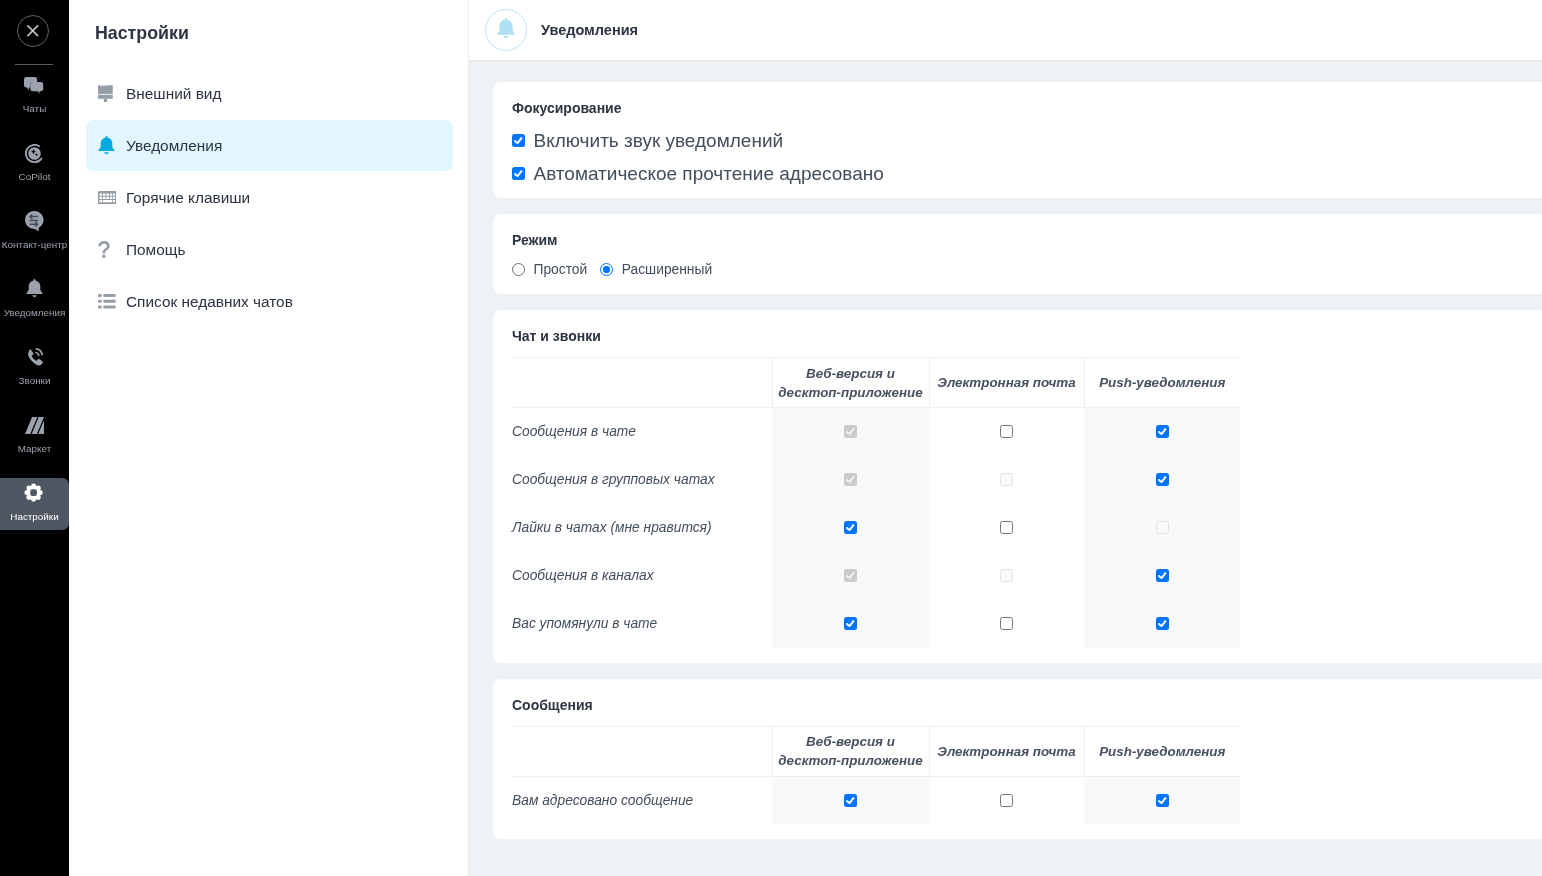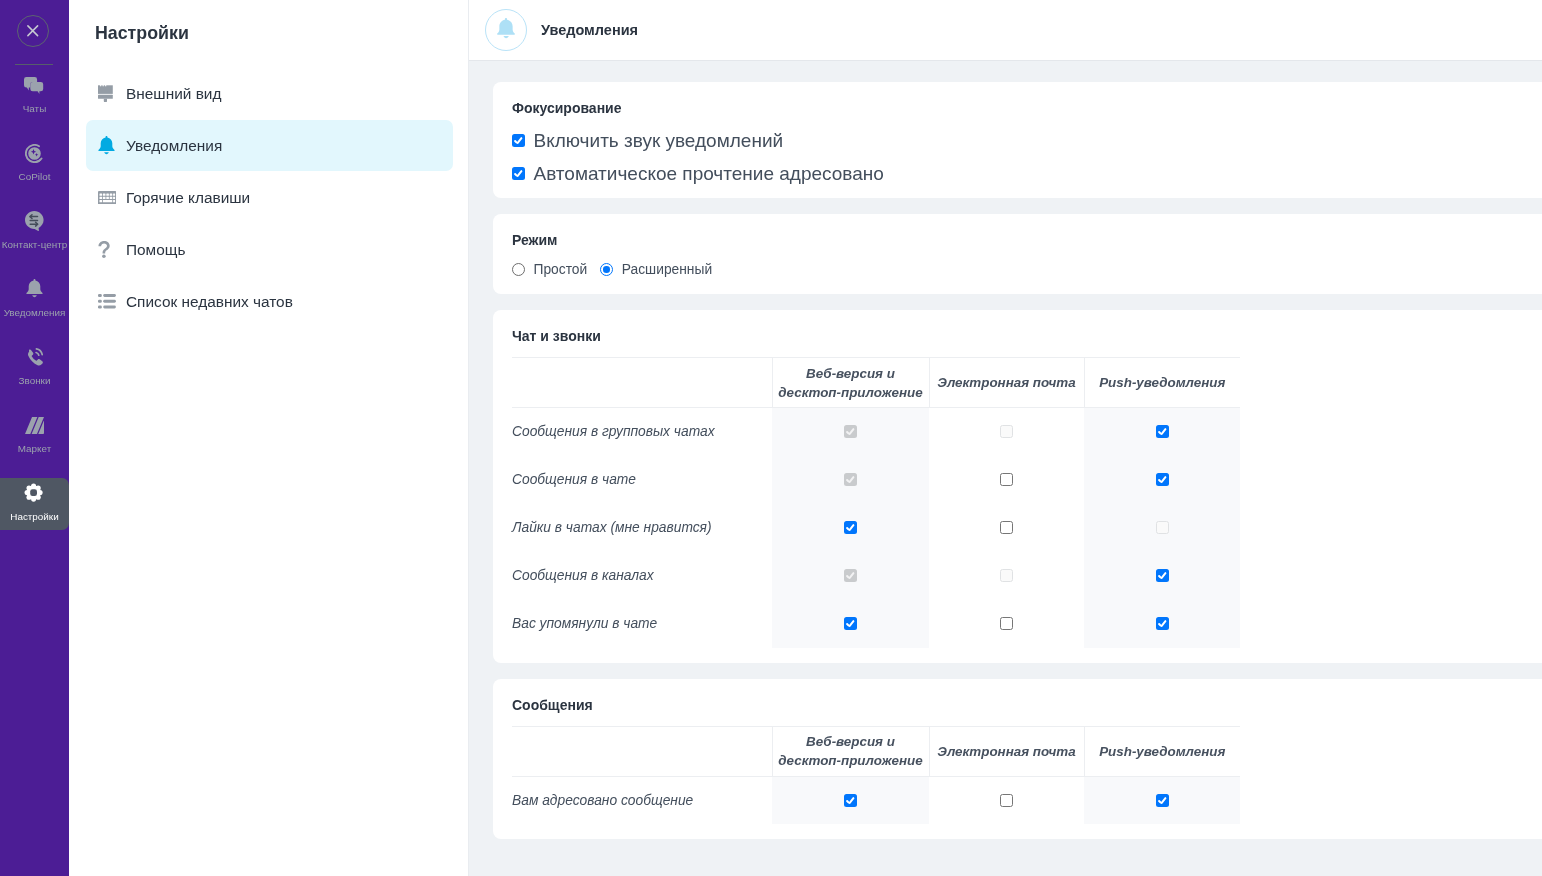--- a/index.html
+++ b/index.html
@@ -7,21 +7,21 @@
   html,body{margin:0;padding:0;}
   body{
     width:1542px;height:876px;overflow:hidden;
     font-family:"Liberation Sans",sans-serif;
     background:#fff;color:#2E3A47;
     -webkit-font-smoothing:antialiased;
   }
   .app{display:flex;width:1542px;height:876px;}
 
   
-  .rail{width:69px;flex:0 0 69px;background:#4c1d95;position:relative;overflow:hidden;}
+  .rail{width:69px;flex:0 0 69px;background:#000000;position:relative;overflow:hidden;}
   .rail-close{width:32px;height:32px;border-radius:50%;border:1px solid #5C6470;
     position:absolute;left:17px;top:15px;display:flex;align-items:center;
     justify-content:center;cursor:pointer;}
   .rail-divider{width:38px;height:1px;background:#565E6A;position:absolute;left:15px;top:64px;}
   .rail-items{position:absolute;left:0;top:70px;width:69px;}
   .rail-item{height:52px;margin-bottom:16px;position:relative;cursor:pointer;
     border-radius:0 7px 7px 0;}
   .rail-item.active{background:#4F5763;}
   .rail-icon{position:absolute;left:-1px;right:0;top:5px;height:20px;display:flex;
     align-items:center;justify-content:center;}
@@ -328,29 +328,29 @@
             <thead>
               <tr>
                 <th class="hcol0"></th>
                 <th class="hcol1">Веб-версия и десктоп-приложение</th>
                 <th class="hcol2">Электронная почта</th>
                 <th class="hcol3">Push-уведомления</th>
               </tr>
             </thead>
             <tbody>
               <tr>
+                <td class="lbl">Сообщения в чате</td>
+                <td class="ck shade"><span class="cbx on dis"></span></td>
+                <td class="ck"><span class="cbx off"></span></td>
+                <td class="ck shade"><span class="cbx on"></span></td>
+              </tr>
+              <tr>
                 <td class="lbl">Сообщения в групповых чатах</td>
                 <td class="ck shade"><span class="cbx on dis"></span></td>
                 <td class="ck"><span class="cbx off dis"></span></td>
-                <td class="ck shade"><span class="cbx on"></span></td>
-              </tr>
-              <tr>
-                <td class="lbl">Сообщения в чате</td>
-                <td class="ck shade"><span class="cbx on dis"></span></td>
-                <td class="ck"><span class="cbx off"></span></td>
                 <td class="ck shade"><span class="cbx on"></span></td>
               </tr>
               <tr>
                 <td class="lbl">Лайки в чатах (мне нравится)</td>
                 <td class="ck shade"><span class="cbx on"></span></td>
                 <td class="ck"><span class="cbx off"></span></td>
                 <td class="ck shade"><span class="cbx off dis"></span></td>
               </tr>
               <tr>
                 <td class="lbl">Сообщения в каналах</td>

